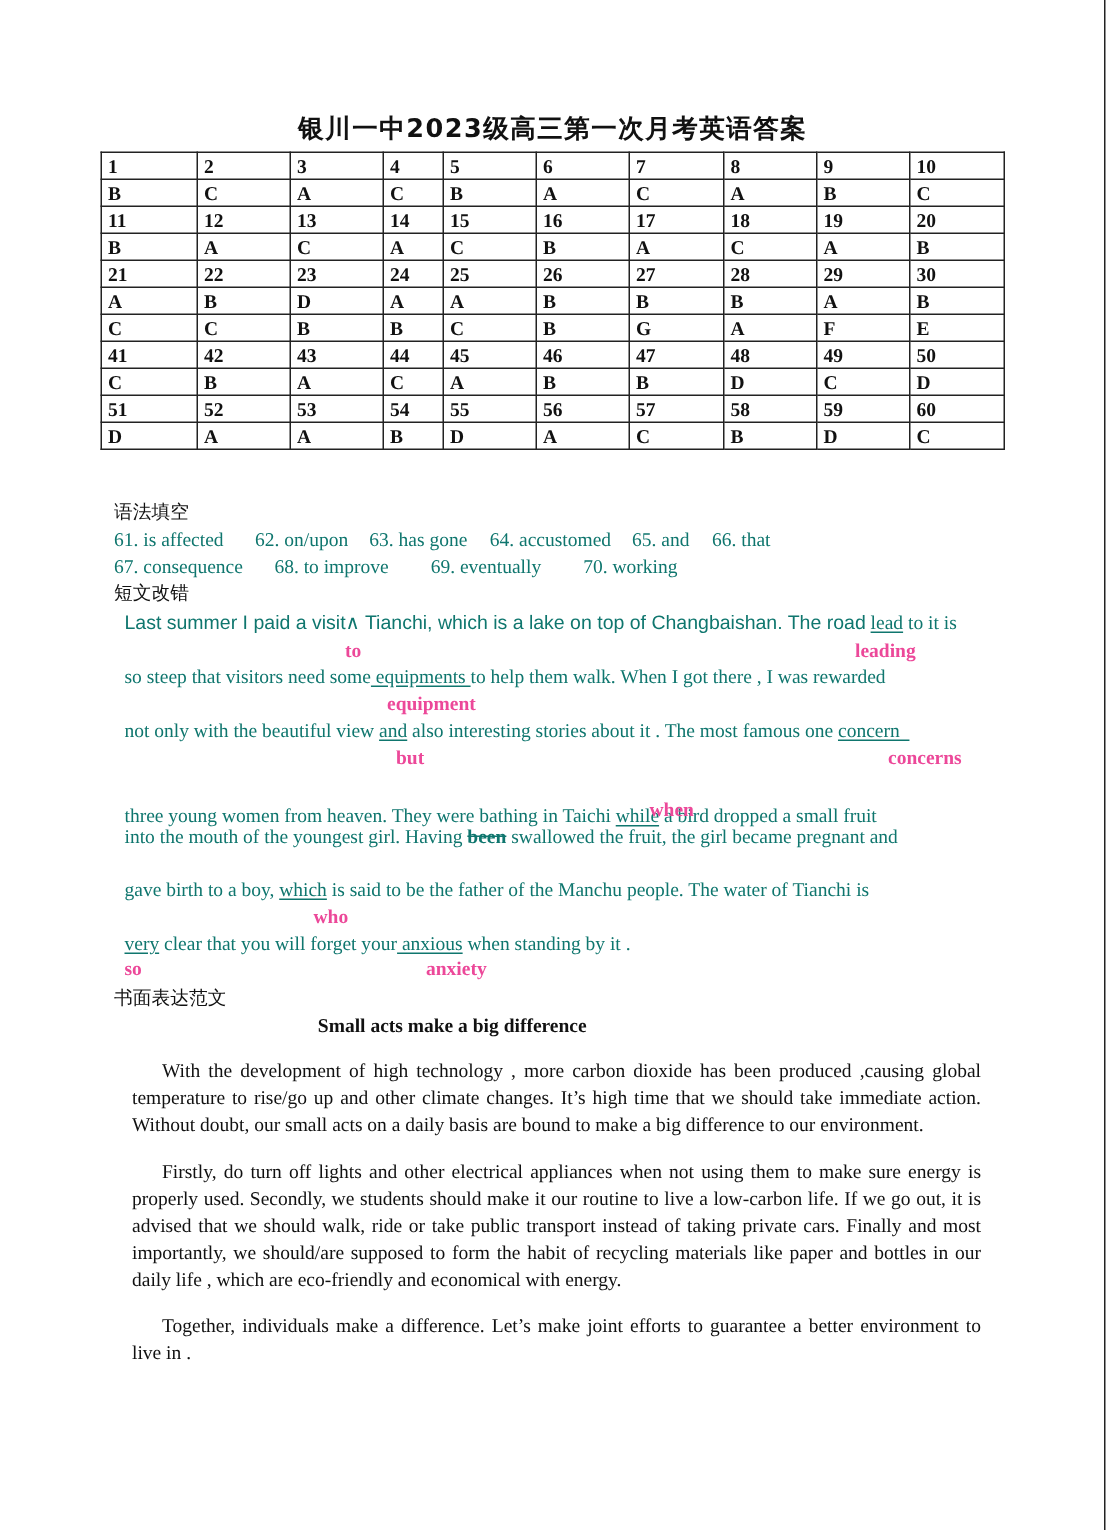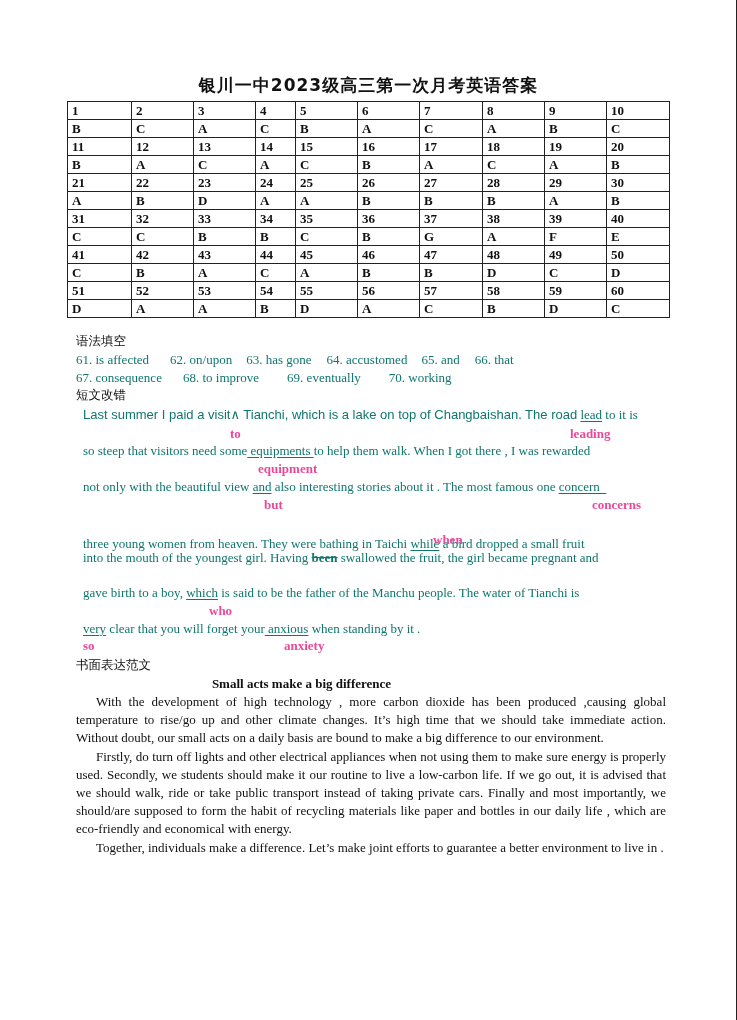--- a/index.html
+++ b/index.html
@@ -38,21 +38,21 @@
     }
     .sans { font-family: "Liberation Sans", sans-serif; font-size: 13px; }
     .essay-title {
       position: absolute; top: 676px; left: 0; width: 603px; text-align: center;
       font-weight: bold; font-size: 13px;
     }
     .essay {
       position: absolute; left: 76px; width: 590px; font-size: 13px; line-height: 18.2px;
       text-align: justify; color: #111;
     }
-    .essay p { margin: 0; text-indent: 20px; }
+    .essay p { margin: 12px; text-indent: 20px; }
   </style>
 </head>
 <body>
 
 <div class="page-edge"></div>
 
 <div class="title">银川一中2023级高三第一次月考英语答案</div>
 
 <table class="answers">
   <colgroup>
@@ -134,32 +134,20 @@
         <td>D</td>
         <td>A</td>
         <td>A</td>
         <td>B</td>
         <td>B</td>
         <td>B</td>
         <td>A</td>
         <td>B</td>
       </tr>
       <tr>
-        <td>31</td>
-        <td>32</td>
-        <td>33</td>
-        <td>34</td>
-        <td>35</td>
-        <td>36</td>
-        <td>37</td>
-        <td>38</td>
-        <td>39</td>
-        <td>40</td>
-      </tr>
-      <tr>
         <td>C</td>
         <td>C</td>
         <td>B</td>
         <td>B</td>
         <td>C</td>
         <td>B</td>
         <td>G</td>
         <td>A</td>
         <td>F</td>
         <td>E</td>

